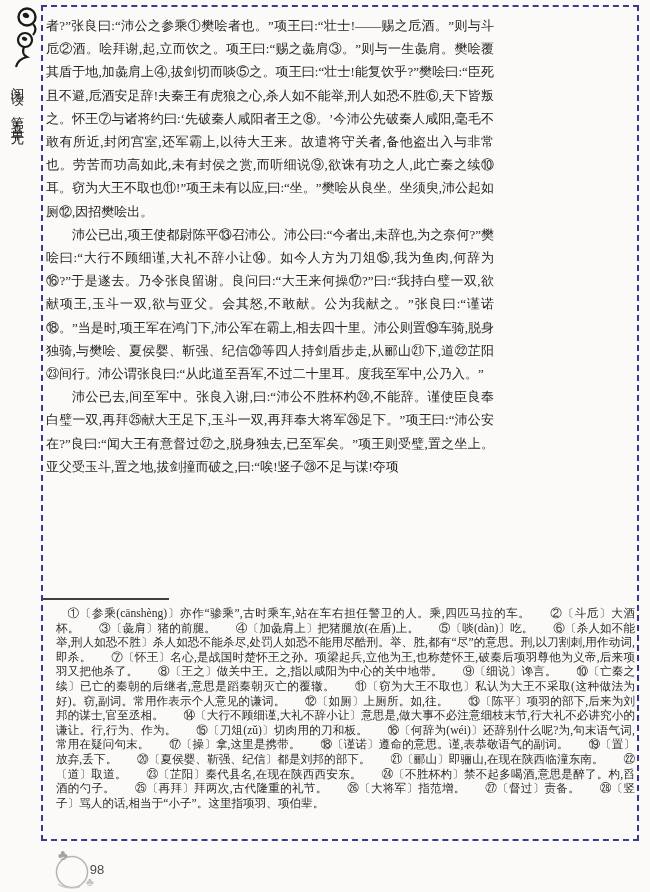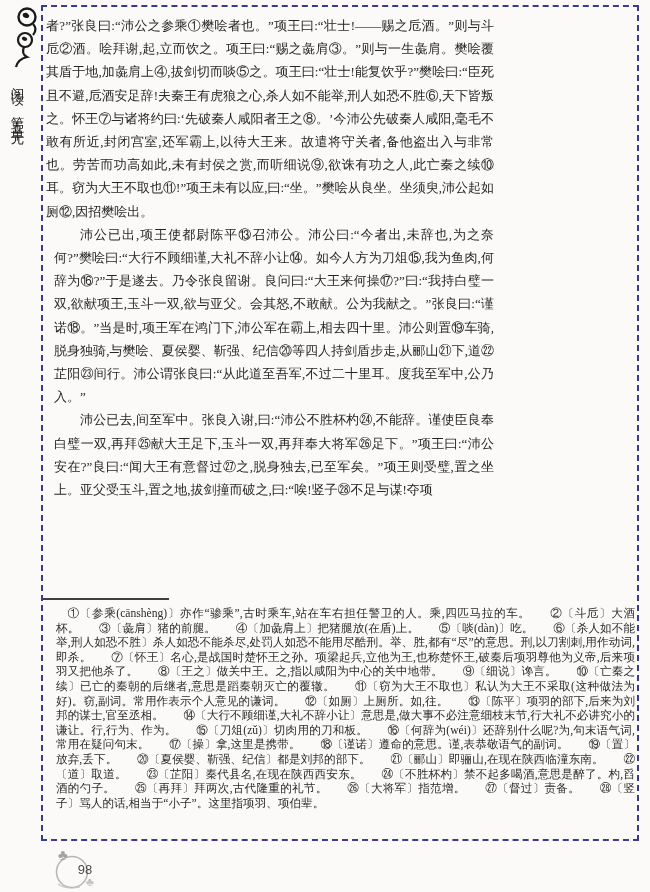--- a/index.html
+++ b/index.html
@@ -23,36 +23,36 @@
     writing-mode:vertical-rl;text-orientation:upright;
     font-size:13.5px;letter-spacing:5px;color:#1d1d1d;
     font-family:"Liberation Sans","DejaVu Sans",sans-serif;
   }
   .main-text{
     position:absolute;left:46px;top:14px;width:448px;height:590px;
     font-size:13px;line-height:23.2px;
     text-align:justify;overflow:hidden;
   }
   .main-text p{margin:0;padding:0;}
-  .main-text p.indent{text-indent:2em;margin-left:8px;}
+  .main-text p.indent{text-indent:2em;}
   .footnote-separator{
     position:absolute;left:43px;top:598px;width:126px;height:2px;
     background:#3f3f3f;
   }
   .footnotes{
     position:absolute;left:56px;top:607px;width:579px;height:244px;
     font-size:11.6px;line-height:14.6px;
     text-align:justify;text-indent:1em;overflow:hidden;color:#2b2b2b;
   }
   .footnotes .fn{margin-right:1.7em;font-family:Liberation Serif, serif;}
   .page-number-wrap{
     position:absolute;left:46px;top:846px;width:64px;height:46px;
   }
   .page-number{
-    position:absolute;left:0;top:16px;width:30px;
+    position:absolute;left:12px;top:16px;width:30px;
     font-size:13px;color:#4a4a4a;text-align:center;
     font-family:"Liberation Sans","DejaVu Sans",sans-serif;
     padding-left:24px;
   }
 </style>
 </head>
 <body>
 
 <div>
 

